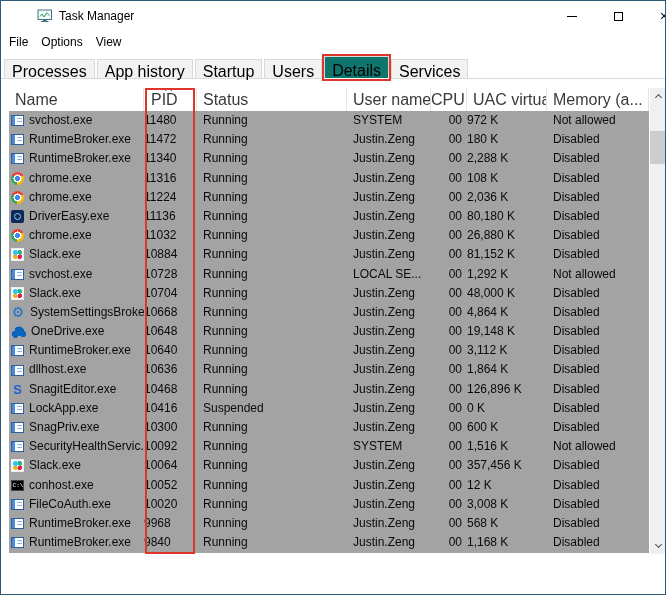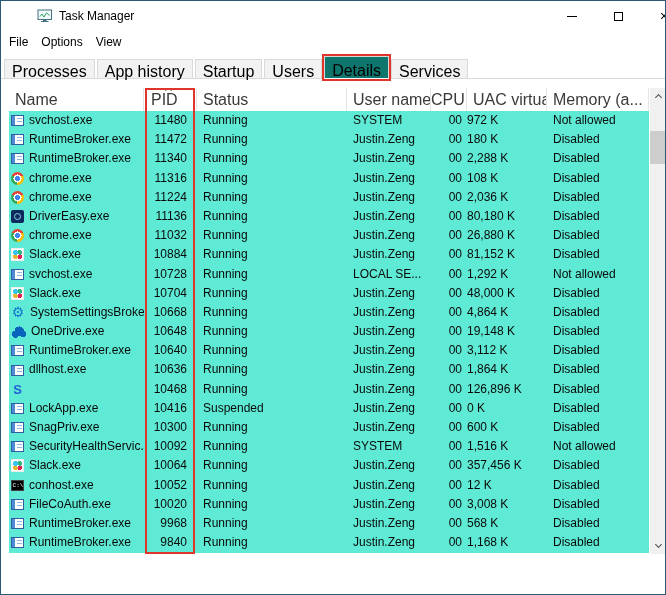--- a/index.html
+++ b/index.html
@@ -29,26 +29,26 @@
   
   .lv-header{position:absolute; left:8px; top:87px; width:640px; height:23px; display:grid; grid-template-columns:135px 53px 150px 84px 36px 80px 102px; font-size:16px; color:#3a3a3a; align-items:center; background:#fff;}
   .hcell{height:23px; line-height:23px; border-right:1px solid #e5e5e5; white-space:nowrap; overflow:hidden; position:relative;}
   .h-name{padding-left:6px;}
   .h-pid{padding-left:7px;}
   .h-status,.h-user,.h-uac,.h-memory{padding-left:6px;}
   .h-cpu{text-align:right; padding-right:13px;}
   .sortwedge{position:absolute; left:22px; top:0px; width:5px; height:5px; border-left:1px solid #777; border-top:1px solid #777; transform:rotate(45deg);}
 
   
-  .lv-body{position:absolute; left:8px; top:110px; width:640px; height:442px; overflow:hidden; background:#5eead4;}
+  .lv-body{position:absolute; left:8px; top:110px; width:640px; height:442px; overflow:hidden; background:#a3a3a3;}
   .tr{display:grid; grid-template-columns:135px 53px 150px 84px 36px 80px 102px; height:19.2px; line-height:19.2px; font-size:12px; color:#0a0a0a; white-space:nowrap;}
   .td{overflow:hidden;}
   .c-name{display:flex; align-items:center; gap:5px; padding-left:2px;}
   .c-name .nm{overflow:hidden; white-space:nowrap;}
-  .c-pid{text-align:right; padding-right:10px;}
+  .c-pid{text-align:left; padding-right:10px;}
   .c-status,.c-user,.c-uac{padding-left:6px;}
   .c-cpu{text-align:right; padding-right:5px;}
   .c-memory{padding-right:7px;}
 
   
   .icon{flex:0 0 auto; display:inline-flex; align-items:center; justify-content:center;}
   .i-exe{width:13px; height:11px; border:1px solid #2f5f9e; background:linear-gradient(90deg,#4e8bd4 0 3px,#fff 3px); position:relative;}
   .i-exe::after{content:""; position:absolute; left:5px; right:1px; top:2px; height:6px; background:repeating-linear-gradient(#8cb6e4 0 1px,transparent 1px 3px);}
   .i-chrome{width:13px; height:13px; border-radius:50%;
     background:radial-gradient(circle at 50% 50%, #4285f4 0 2.6px, #fff 2.6px 4.1px, rgba(0,0,0,0) 4.1px),
@@ -308,20 +308,21 @@
     <div class="td c-pid">10636</div>
     <div class="td c-status">Running</div>
     <div class="td c-user">Justin.Zeng</div>
     <div class="td c-cpu">00</div>
     <div class="td c-memory">1,864 K</div>
     <div class="td c-uac">Disabled</div>
   </div>
   <div class="tr">
     <div class="td c-name">
           <span class="icon i-snagit"></span>
+          <span class="nm">SnagitEditor.exe</span>
         </div>
     <div class="td c-pid">10468</div>
     <div class="td c-status">Running</div>
     <div class="td c-user">Justin.Zeng</div>
     <div class="td c-cpu">00</div>
     <div class="td c-memory">126,896 K</div>
     <div class="td c-uac">Disabled</div>
   </div>
   <div class="tr">
     <div class="td c-name">

